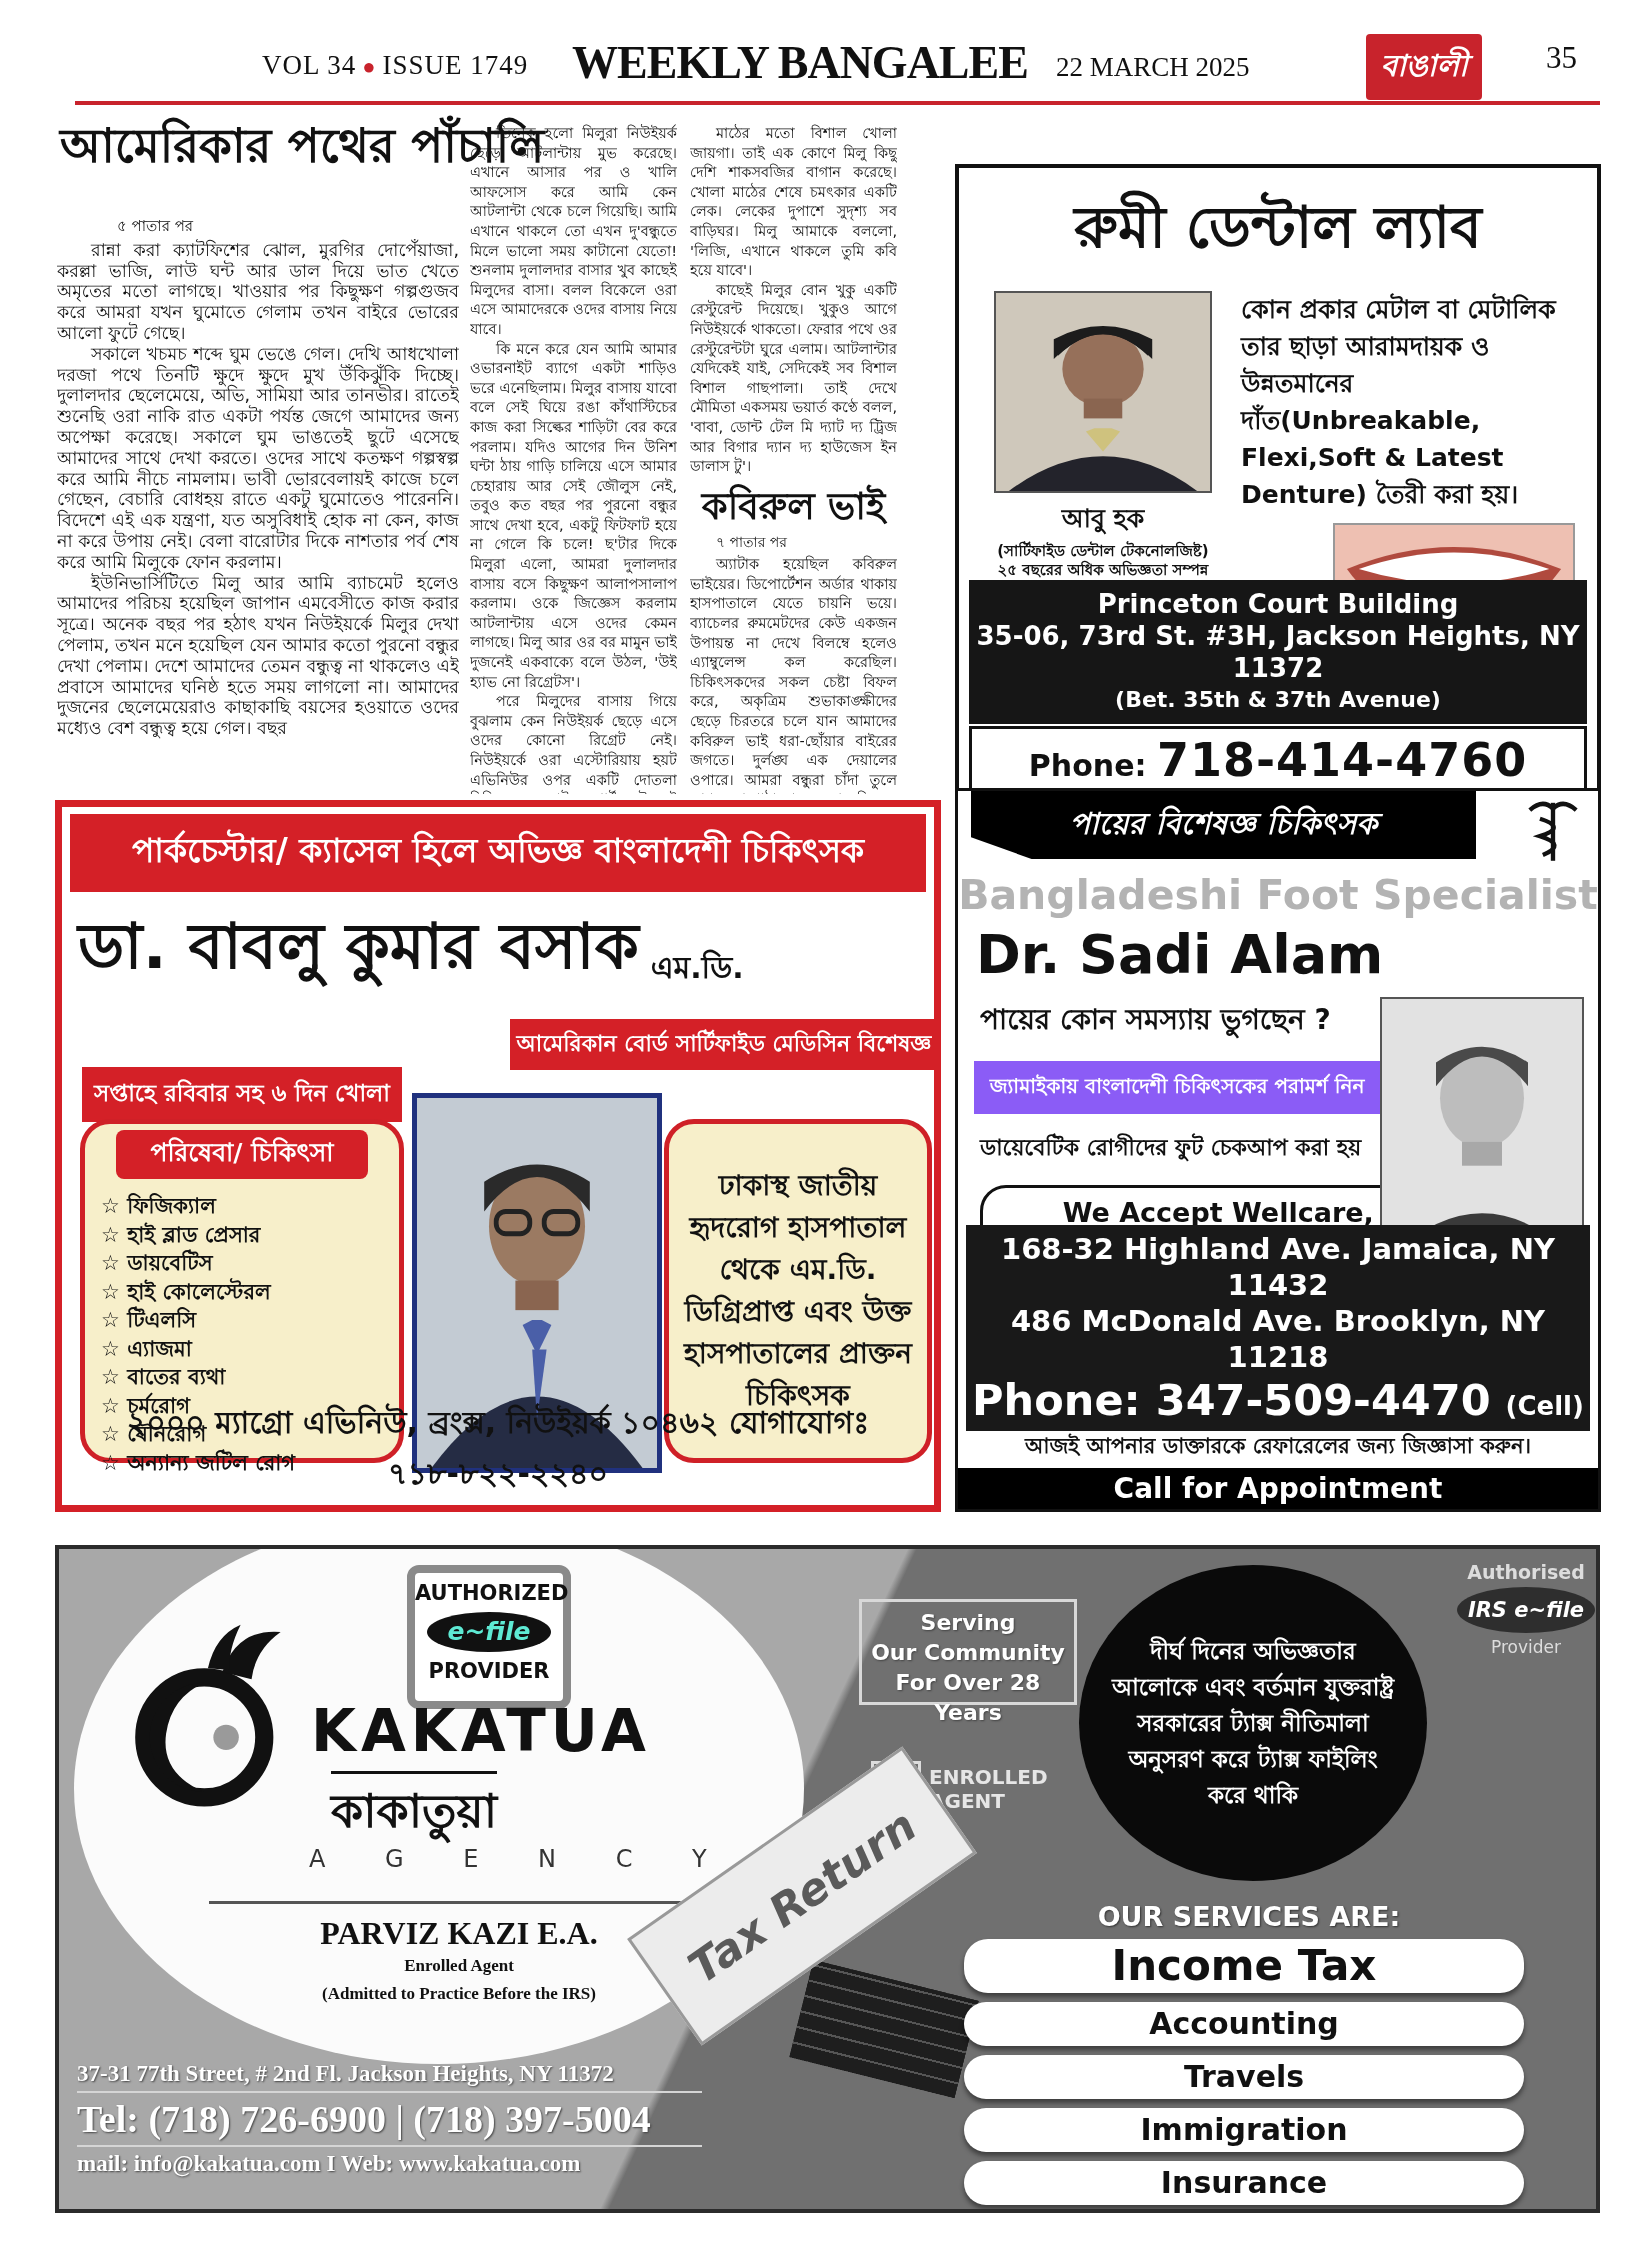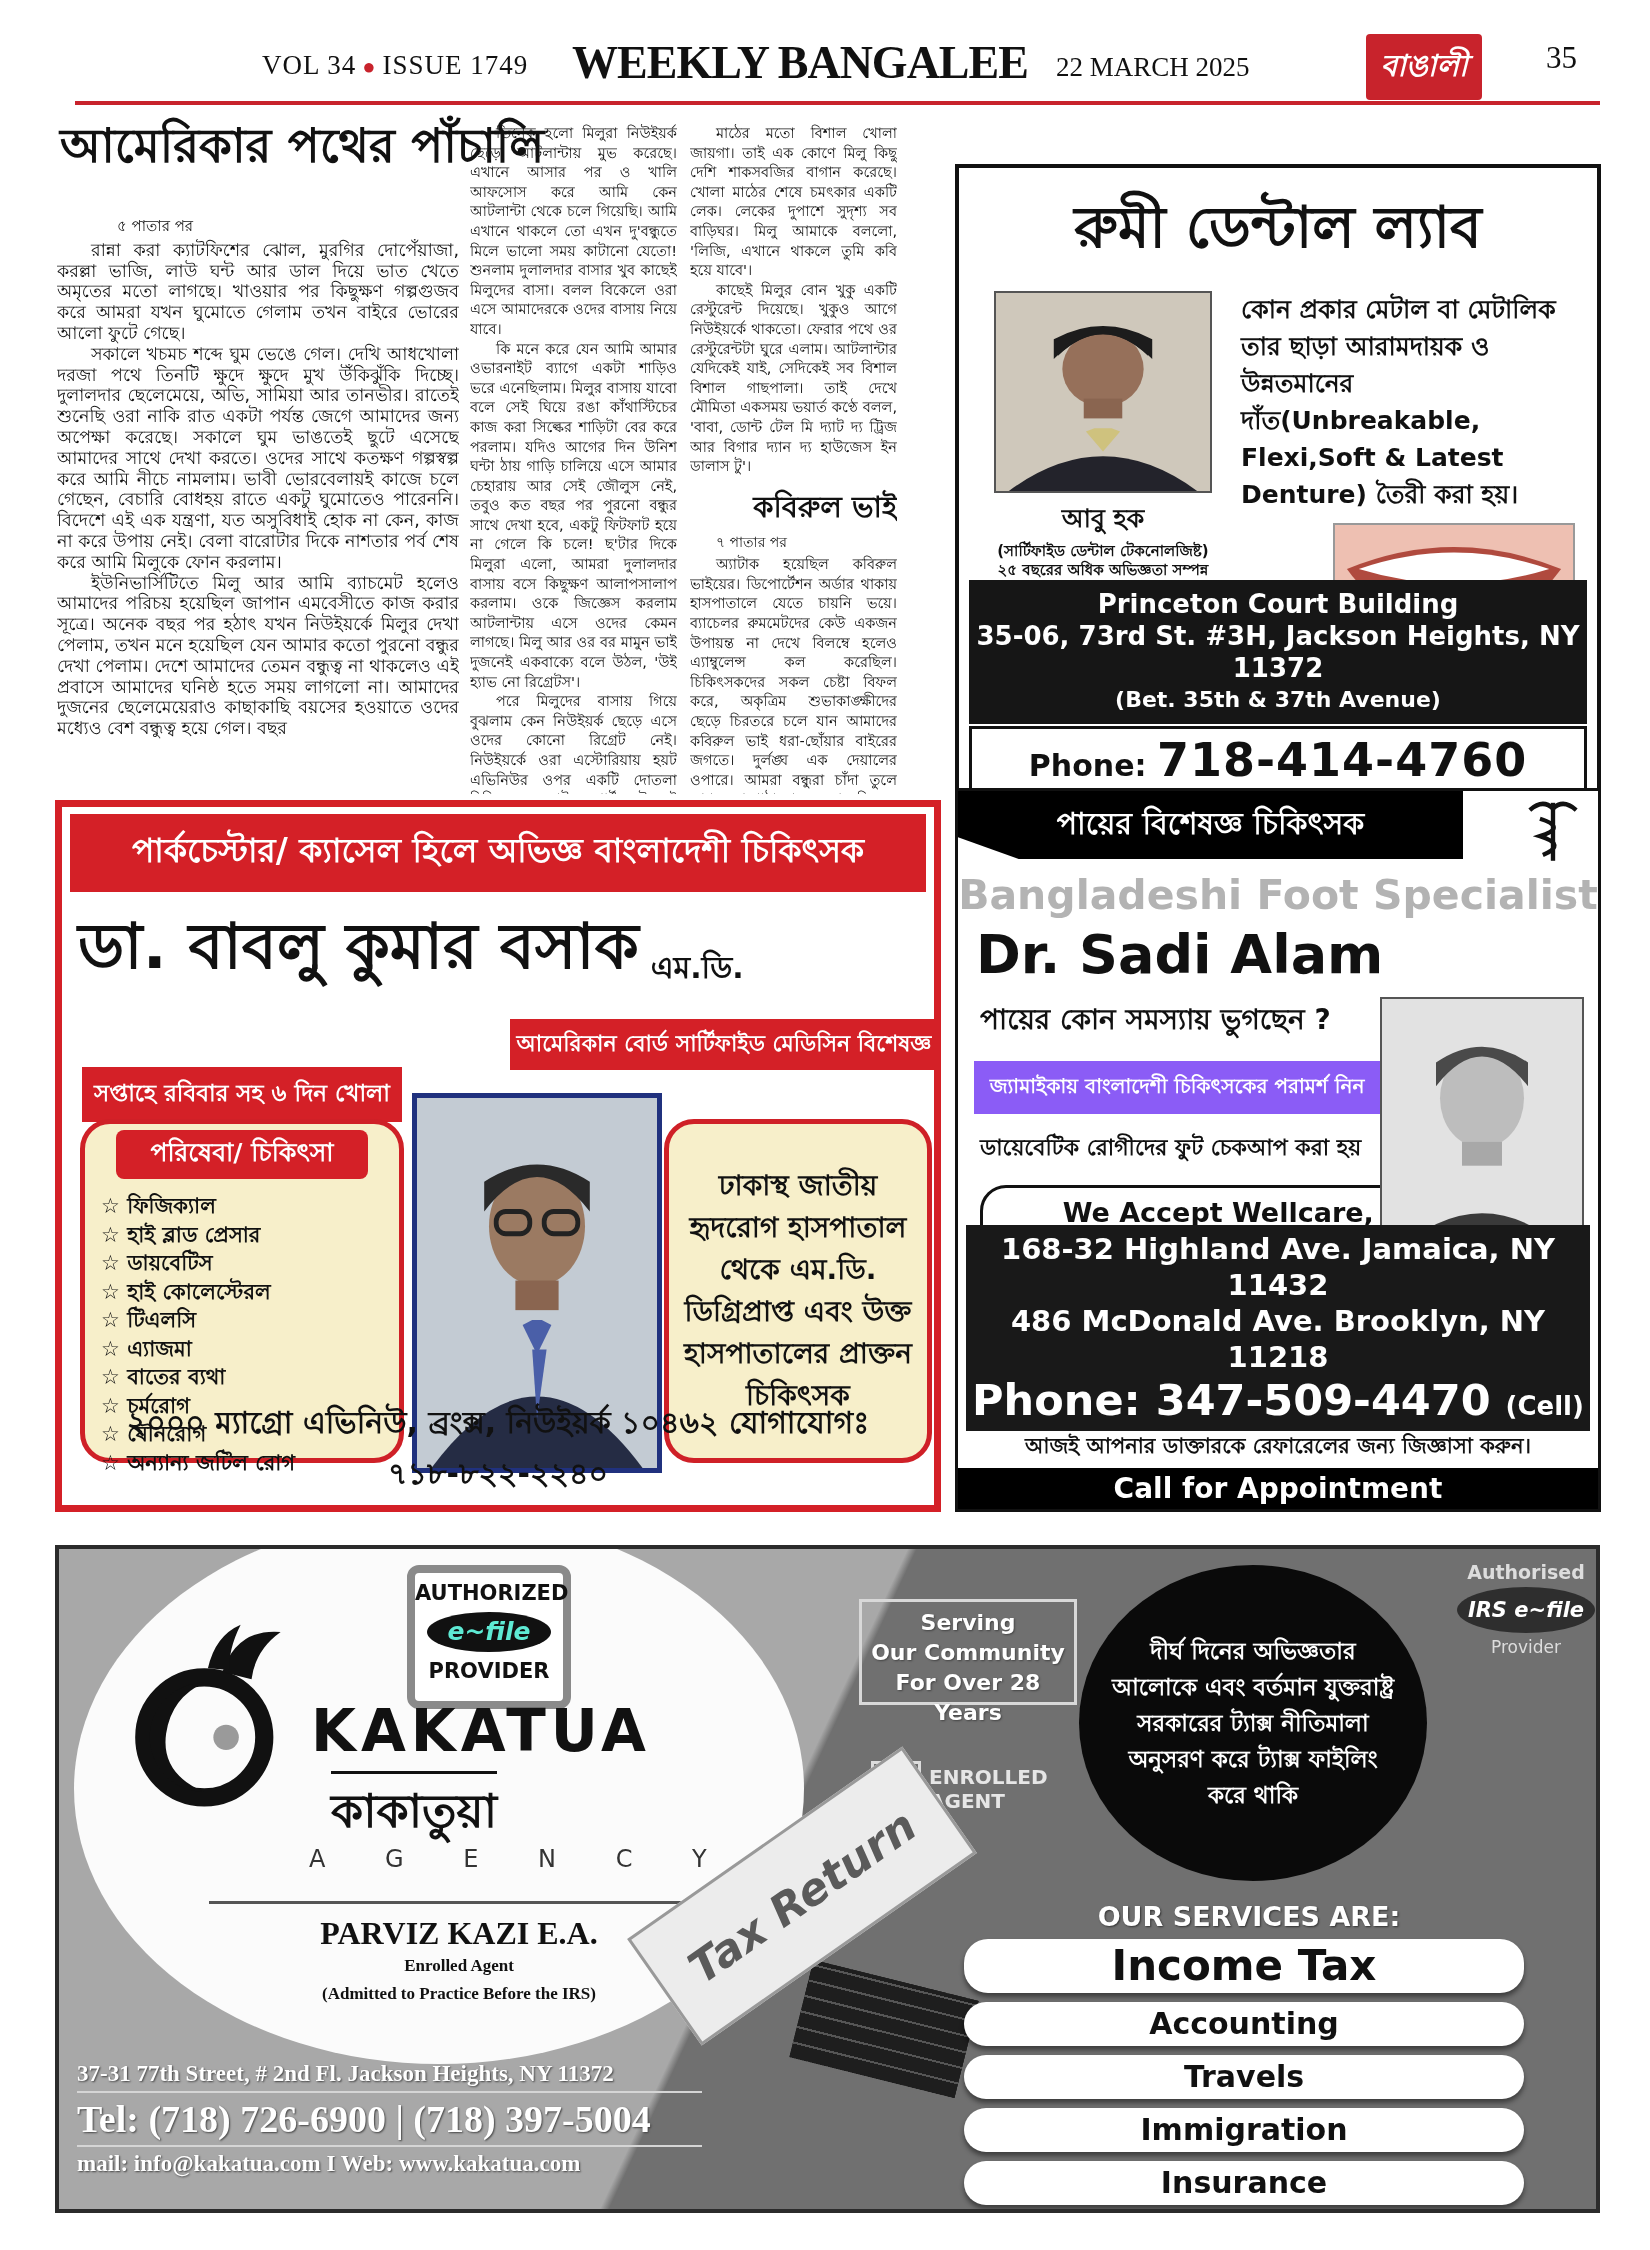--- a/index.html
+++ b/index.html
@@ -21,21 +21,21 @@
   
   #art-title{position:absolute;left:60px;top:110px;font-size:47px;font-weight:bold;}
   .cont{font-size:15px;margin:0 0 3px 60px;}
   #col1{position:absolute;left:57px;top:216px;width:402px;height:580px;overflow:hidden;
         font-size:17.5px;line-height:20.8px;text-align:justify;}
   #col1 p{margin:0;text-indent:34px;}
   #col2,#col3{position:absolute;top:124px;width:207px;height:670px;overflow:hidden;
         font-size:14.5px;line-height:19.6px;text-align:justify;}
   #col2{left:470px;} #col3{left:690px;}
   #col2 p,#col3 p{margin:0;text-indent:26px;}
-  #kab-title{font-size:29px;font-weight:bold;text-align:right;margin:12px 0 8px;line-height:36px;}
+  #kab-title{font-size:37px;font-weight:bold;text-align:center;margin:12px 0 8px;line-height:36px;}
   #col3 .cont{margin-left:26px;font-size:14px;}
 
   
   #dental{position:absolute;left:955px;top:118px;width:646px;height:644px;border:4px solid #111;
           box-sizing:border-box;background:#fff;margin-top:46px;}
   #dental-title{text-align:center;font-size:57px;font-weight:bold;margin-top:16px;}
   #dental-row{display:flex;padding:12px 18px 0;}
   #dental-left{width:252px;flex:none;text-align:center;}
   .photo{background:#d8d2c8;border:2px solid #555;overflow:hidden;}
   .photo svg{display:block;width:100%;height:100%;}
@@ -50,23 +50,23 @@
                text-align:center;padding:8px 0;line-height:32px;}
   #dental-band .b1,#dental-band .b2{font-size:26px;font-weight:bold;}
   #dental-band .b3{font-size:22px;font-weight:bold;}
   #dental-phone{position:absolute;left:10px;right:10px;bottom:10px;border:3px solid #111;
                 text-align:center;font-weight:bold;font-size:30px;padding:4px 0;}
   #dental-phone b{font-size:46px;letter-spacing:1px;}
 
   
   #foot{position:absolute;left:955px;top:788px;width:646px;height:724px;border:3px solid #111;
         box-sizing:border-box;background:#fff;}
-  #foot-head{position:absolute;left:0;top:0;width:505px;height:68px;background:#000;color:#fff;
+  #foot-head{position:absolute;left:13px;top:0;width:505px;height:68px;background:#000;color:#fff;
              display:flex;align-items:center;justify-content:center;font-size:30px;font-weight:bold;
-             clip-path:polygon(0 0,100% 0,100% 100%,12% 100%,0 68%);}
+             clip-path:polygon(0 0,100% 0,100% 100%,12% 100%,0 68%);font-style:italic;}
   #foot-cad{position:absolute;right:16px;top:6px;width:58px;height:66px;}
   #foot-en{margin:80px 0 0 0;text-align:center;color:#b3b3b3;font-size:41px;font-weight:bold;}
   #foot-doc{font-size:54px;font-weight:bold;margin:4px 0 0 18px;}
   #foot-photo{position:absolute;right:14px;top:206px;width:200px;height:258px;}
   #foot-q{font-size:28px;font-weight:bold;margin:12px 0 0 22px;}
   #foot-bar2{margin:16px 0 0 16px;width:402px;background:#8b5cf6;color:#fff;font-size:20px;
              font-weight:bold;text-align:center;padding:10px 2px;}
   #foot-diab{margin:16px 0 0 22px;width:400px;font-size:22px;font-weight:bold;}
   #foot-ins{margin:18px auto 0;width:586px;border:3px solid #111;border-radius:26px;font-size:27px;
             font-weight:bold;text-align:center;padding:8px 2px;line-height:34px;}

